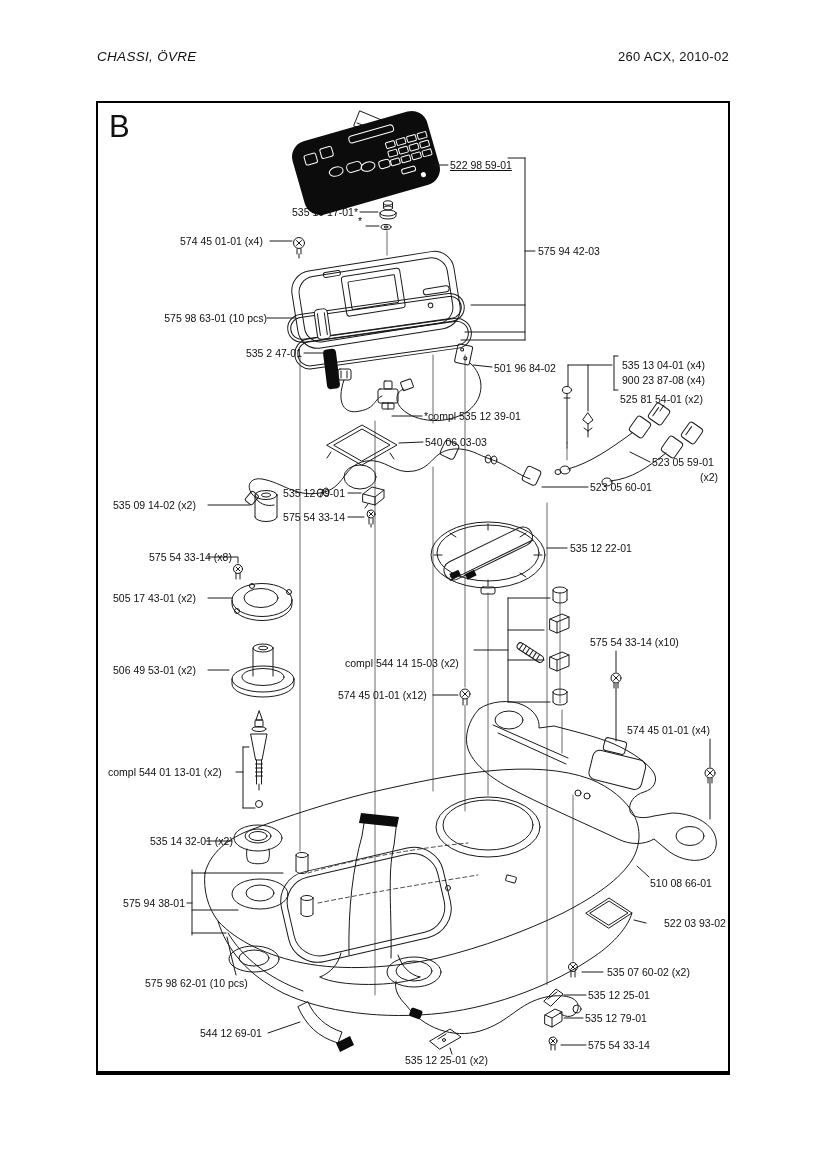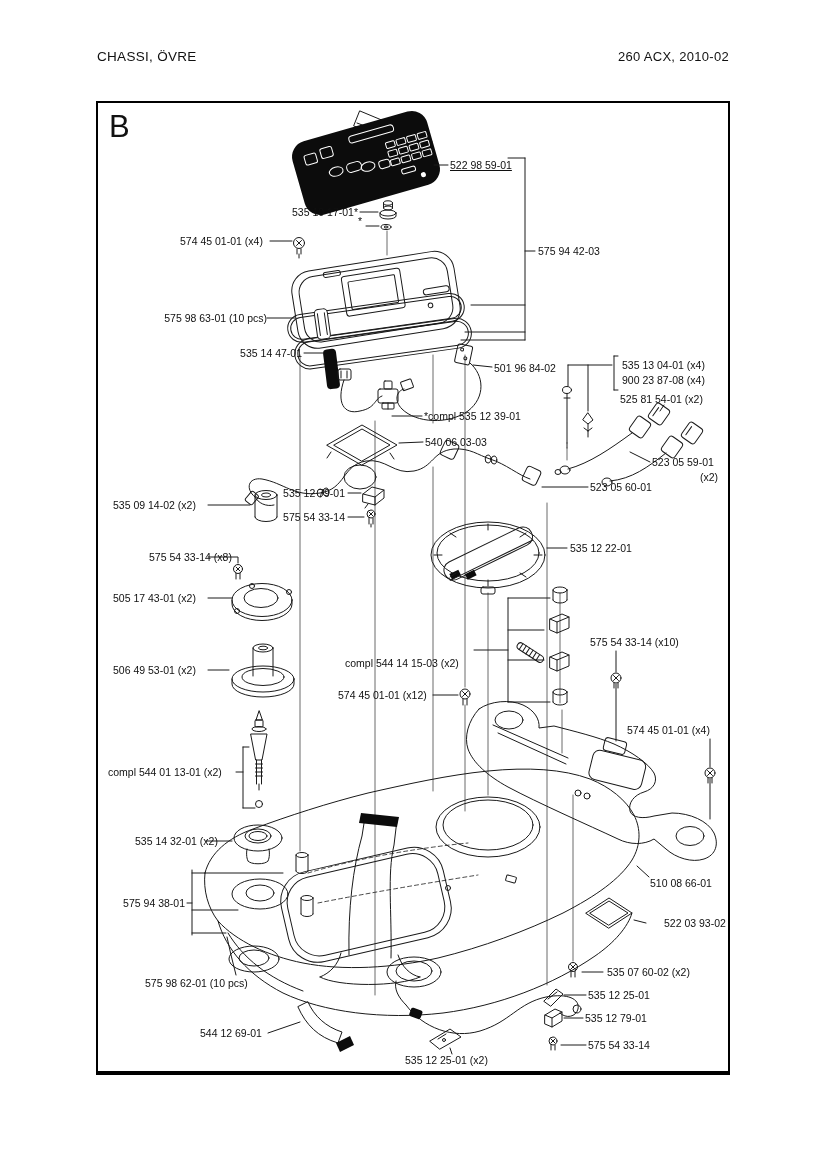--- a/index.html
+++ b/index.html
@@ -1,20 +1,20 @@
 <!DOCTYPE html>
 <html><head>
 <meta charset="utf-8">
 <style>
   html,body{margin:0;padding:0;}
   body{
     width:826px;height:1169px;position:relative;background:#fff;
     font-family:"Liberation Sans", sans-serif;color:#111;overflow:hidden;
   }
-  .hdr-left{position:absolute;left:97px;top:49px;font-size:13.5px;letter-spacing:.3px;}
+  .hdr-left{position:absolute;left:97px;top:49px;font-size:13.5px;letter-spacing:.3px;font-style:italic;}
   .hdr-right{position:absolute;right:97px;top:49px;font-size:13px;letter-spacing:.3px;}
   .frame{
     position:absolute;left:96px;top:101px;width:630px;height:968px;
     border:2px solid #000;border-bottom-width:4px;background:#fff;
   }
   .fig-letter{position:absolute;left:11px;top:6px;font-size:31px;color:#111;}
   .art{position:absolute;left:0;top:0;}
   .art *{fill:none;stroke:#1a1a1a;stroke-width:1;stroke-linecap:round;stroke-linejoin:round;}
   .art .dk{fill:#0c0c0c;stroke:none;}
   .art .wh{fill:#fff;}
@@ -481,21 +481,21 @@
       <path d="M352,945 L354,951"></path>
     </g>
   </svg>
 
   <div id="labels">
       <div class="lbl" style="left: 352px; top: 56px; text-decoration: underline;"><span>522 98 59-01</span></div>
       <div class="lbl" style="left: 160px; top: 103px; width: 100px; text-align: right;"><span>535 10 17-01*</span></div>
       <div class="lbl" style="left: 82px; top: 132px;"><span>574 45 01-01 </span><span class="b">(x4)</span></div>
       <div class="lbl" style="left: 440px; top: 142px;"><span>575 94 42-03</span></div>
       <div class="lbl" style="left: 57px; top: 209px; width: 112px; text-align: right;"><span>575 98 63-01 </span><span class="b">(10 pcs)</span></div>
-      <div class="lbl" style="left: 137px; top: 244px; width: 67px; text-align: right;"><span>535 14 47-01</span></div>
+      <div class="lbl" style="left: 137px; top: 244px; width: 67px; text-align: right;"><span>535 2 47-01</span></div>
       <div class="lbl" style="left: 396px; top: 259px;"><span>501 96 84-02</span></div>
       <div class="lbl" style="left: 326px; top: 307px;"><span class="b">*compl </span><span>535 12 39-01</span></div>
       <div class="lbl" style="left: 327px; top: 333px;"><span>540 06 03-03</span></div>
       <div class="lbl" style="left: 524px; top: 256px;"><span>535 13 04-01 </span><span class="b">(x4)</span></div>
       <div class="lbl" style="left: 524px; top: 271px;"><span>900 23 87-08 </span><span class="b">(x4)</span></div>
       <div class="lbl" style="left: 522px; top: 290px;"><span>525 81 54-01 </span><span class="b">(x2)</span></div>
       <div class="lbl" style="left: 554px; top: 353px;"><span>523 05 59-01</span></div>
       <div class="lbl" style="left: 570px; top: 368px; width: 50px; text-align: right;"><span class="b">(x2)</span></div>
       <div class="lbl" style="left: 492px; top: 378px;"><span>523 05 60-01</span></div>
       <div class="lbl" style="left: 147px; top: 384px; width: 100px; text-align: right;"><span>535 12 79-01</span></div>
@@ -503,21 +503,21 @@
       <div class="lbl" style="left: 15px; top: 396px;"><span>535 09 14-02 </span><span class="b">(x2)</span></div>
       <div class="lbl" style="left: 15px; top: 448px; padding-left: 36px;"><span>575 54 33-14 </span><span class="b">(x8)</span></div>
       <div class="lbl" style="left: 15px; top: 489px;"><span>505 17 43-01 </span><span class="b">(x2)</span></div>
       <div class="lbl" style="left: 15px; top: 561px;"><span>506 49 53-01 </span><span class="b">(x2)</span></div>
       <div class="lbl" style="left: 472px; top: 439px;"><span>535 12 22-01</span></div>
       <div class="lbl" style="left: 247px; top: 554px;"><span class="b">compl </span><span>544 14 15-03 </span><span class="b">(x2)</span></div>
       <div class="lbl" style="left: 240px; top: 586px;"><span>574 45 01-01 </span><span class="b">(x12)</span></div>
       <div class="lbl" style="left: 492px; top: 533px;"><span>575 54 33-14 </span><span class="b">(x10)</span></div>
       <div class="lbl" style="left: 529px; top: 621px;"><span>574 45 01-01 </span><span class="b">(x4)</span></div>
       <div class="lbl" style="left: 10px; top: 663px;"><span class="b">compl </span><span>544 01 13-01 </span><span class="b">(x2)</span></div>
-      <div class="lbl" style="left: 15px; top: 732px; padding-left: 22px;"><span>535 14 32-01 </span><span class="b">(x2)</span></div>
+      <div class="lbl" style="left: 30px; top: 732px; padding-left: 22px;"><span>535 14 32-01 </span><span class="b">(x2)</span></div>
       <div class="lbl" style="left: 552px; top: 774px;"><span>510 08 66-01</span></div>
       <div class="lbl" style="left: 550px; top: 814px; margin-left: 16px;"><span>522 03 93-02</span></div>
       <div class="lbl" style="left: 509px; top: 863px;"><span>535 07 60-02 </span><span class="b">(x2)</span></div>
       <div class="lbl" style="left: 490px; top: 886px;"><span>535 12 25-01</span></div>
       <div class="lbl" style="left: 487px; top: 909px;"><span>535 12 79-01</span></div>
       <div class="lbl" style="left: 490px; top: 936px;"><span>575 54 33-14</span></div>
       <div class="lbl" style="left: 20px; top: 794px; width: 67px; text-align: right;"><span>575 94 38-01</span></div>
       <div class="lbl" style="left: 47px; top: 874px;"><span>575 98 62-01 </span><span class="b">(10 pcs)</span></div>
       <div class="lbl" style="left: 102px; top: 924px;"><span>544 12 69-01</span></div>
       <div class="lbl" style="left: 307px; top: 951px;"><span>535 12 25-01 </span><span class="b">(x2)</span></div>

